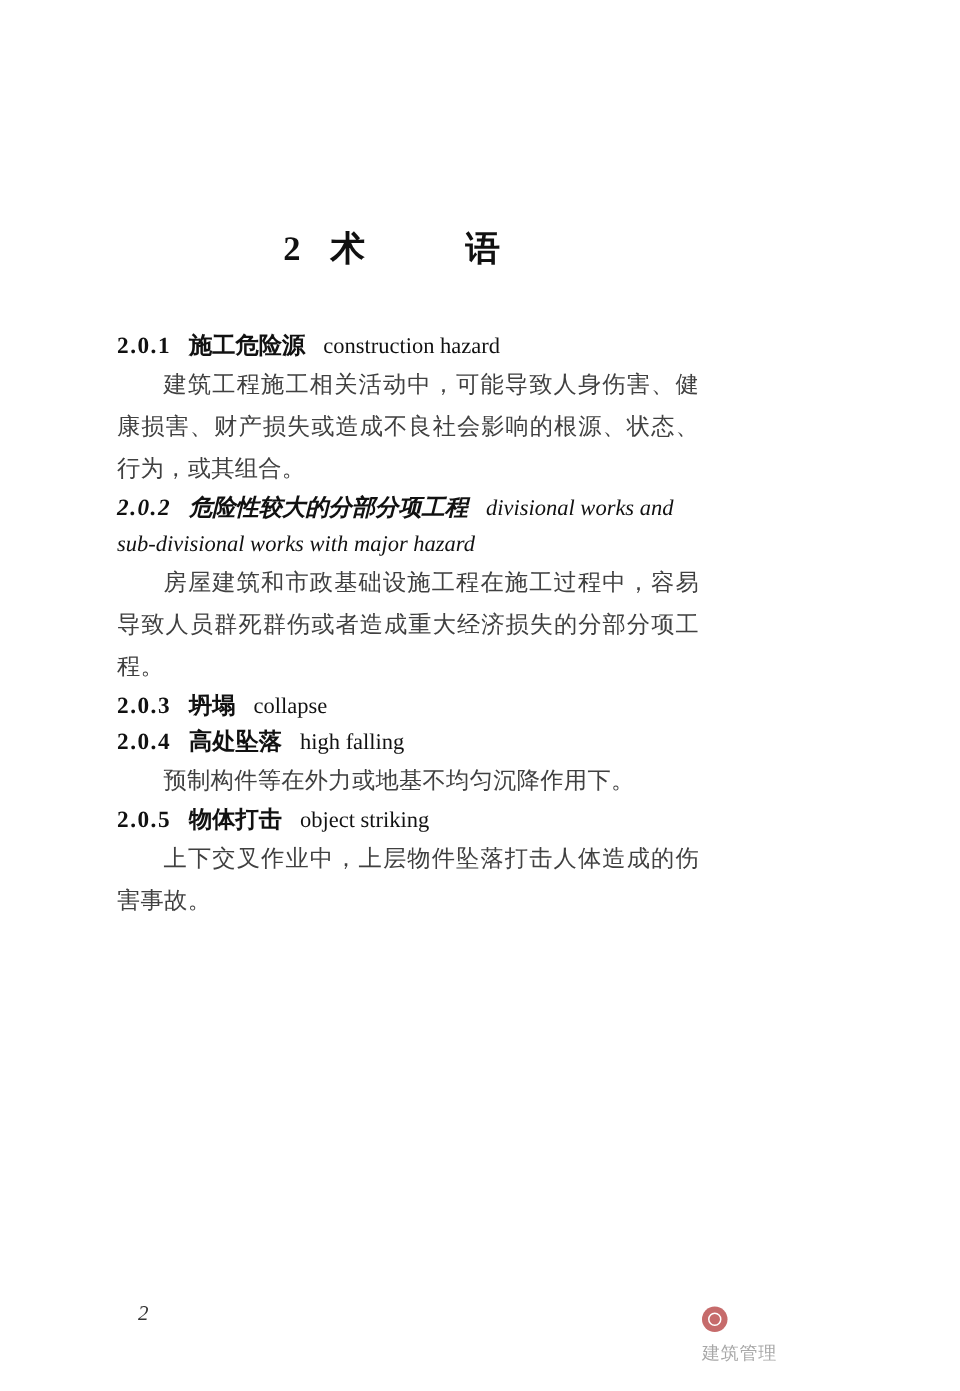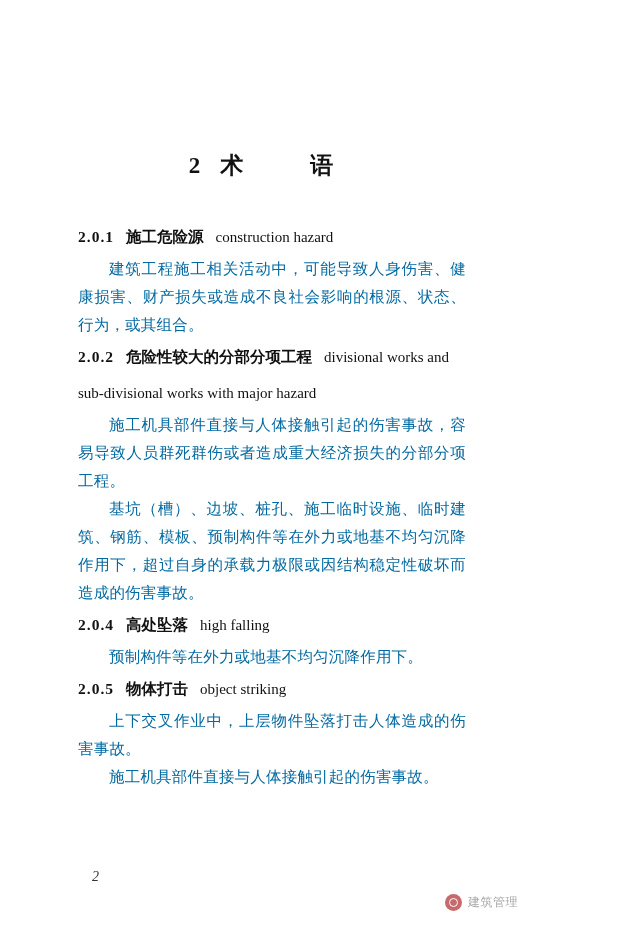--- a/index.html
+++ b/index.html
@@ -39,64 +39,66 @@
     letter-spacing: 22px;
   }
   .terms {
     margin-top: 8px;
   }
   .term {
     margin-bottom: 0;
   }
   .term-head {
     font-size: 15.5px;
-    line-height: 36px;
+    line-height: 23px;
     font-weight: bold;
     color: #111;
     white-space: nowrap;
   }
   .term-head .t-num {
     font-weight: bold;
     letter-spacing: 1px;
   }
   .term-head .t-cn {
     font-weight: bold;
     margin-left: 12px;
   }
   .term-head .t-en {
     font-weight: normal;
     margin-left: 12px;
     font-size: 15px;
   }
   .term-head.wrap {
     white-space: normal;
+    font-style: italic;
   }
   .term-body {
     font-size: 15.5px;
     line-height: 28px;
     text-indent: 2em;
     text-align: justify;
-    color: #0369a1;
+    color: #404040;
     letter-spacing: 0.2px;
   }
   .page-number {
     position: absolute;
     left: 92px;
     bottom: 42px;
     font-size: 14px;
     font-style: italic;
     color: #333;
   }
   .watermark {
     position: absolute;
     right: 26px;
     bottom: 16px;
     display: flex;
     gap: 6px;
     opacity: 0.75;
+    flex-direction: column;
   }
   .watermark .wm-logo {
     width: 17px;
     height: 17px;
     border-radius: 50%;
     background: #b33a3a;
     position: relative;
     flex: none;
   }
   .watermark .wm-logo::after {
@@ -132,43 +134,44 @@
       <div class="term-head">
         <span class="t-num">2.0.1</span><span class="t-cn">施工危险源</span><span class="t-en">construction hazard</span>
       </div>
       <div class="term-body">建筑工程施工相关活动中，可能导致人身伤害、健康损害、财产损失或造成不良社会影响的根源、状态、行为，或其组合。</div>
     </div>
 
     <div class="term">
       <div class="term-head wrap">
         <span class="t-num">2.0.2</span><span class="t-cn">危险性较大的分部分项工程</span><span class="t-en">divisional works and sub-divisional works with major hazard</span>
       </div>
-      <div class="term-body">施工机具部件直接与人体接触引起的伤害事故，容易导致人员群死群伤或者造成重大经济损失的分部分项工程。</div>
+      <div class="term-body">房屋建筑和市政基础设施工程在施工过程中，容易导致人员群死群伤或者造成重大经济损失的分部分项工程。</div>
     </div>
 
     <div class="term">
-      <div class="term-body">基坑（槽）、边坡、桩孔、施工临时设施、临时建筑、钢筋、模板、预制构件等在外力或地基不均匀沉降作用下，超过自身的承载力极限或因结构稳定性破坏而造成的伤害事故。</div>
+      <div class="term-head">
+        <span class="t-num">2.0.3</span><span class="t-cn">坍塌</span><span class="t-en">collapse</span>
+      </div>
     </div>
 
     <div class="term">
       <div class="term-head">
         <span class="t-num">2.0.4</span><span class="t-cn">高处坠落</span><span class="t-en">high falling</span>
       </div>
       <div class="term-body">预制构件等在外力或地基不均匀沉降作用下。</div>
     </div>
 
     <div class="term">
       <div class="term-head">
         <span class="t-num">2.0.5</span><span class="t-cn">物体打击</span><span class="t-en">object striking</span>
       </div>
       <div class="term-body">上下交叉作业中，上层物件坠落打击人体造成的伤害事故。</div>
     </div>
 
     <div class="term">
-      <div class="term-body">施工机具部件直接与人体接触引起的伤害事故。</div>
     </div>
 
     <div class="term">
     </div>
 
 
   </div>
 
   <div class="page-number">2</div>
 

